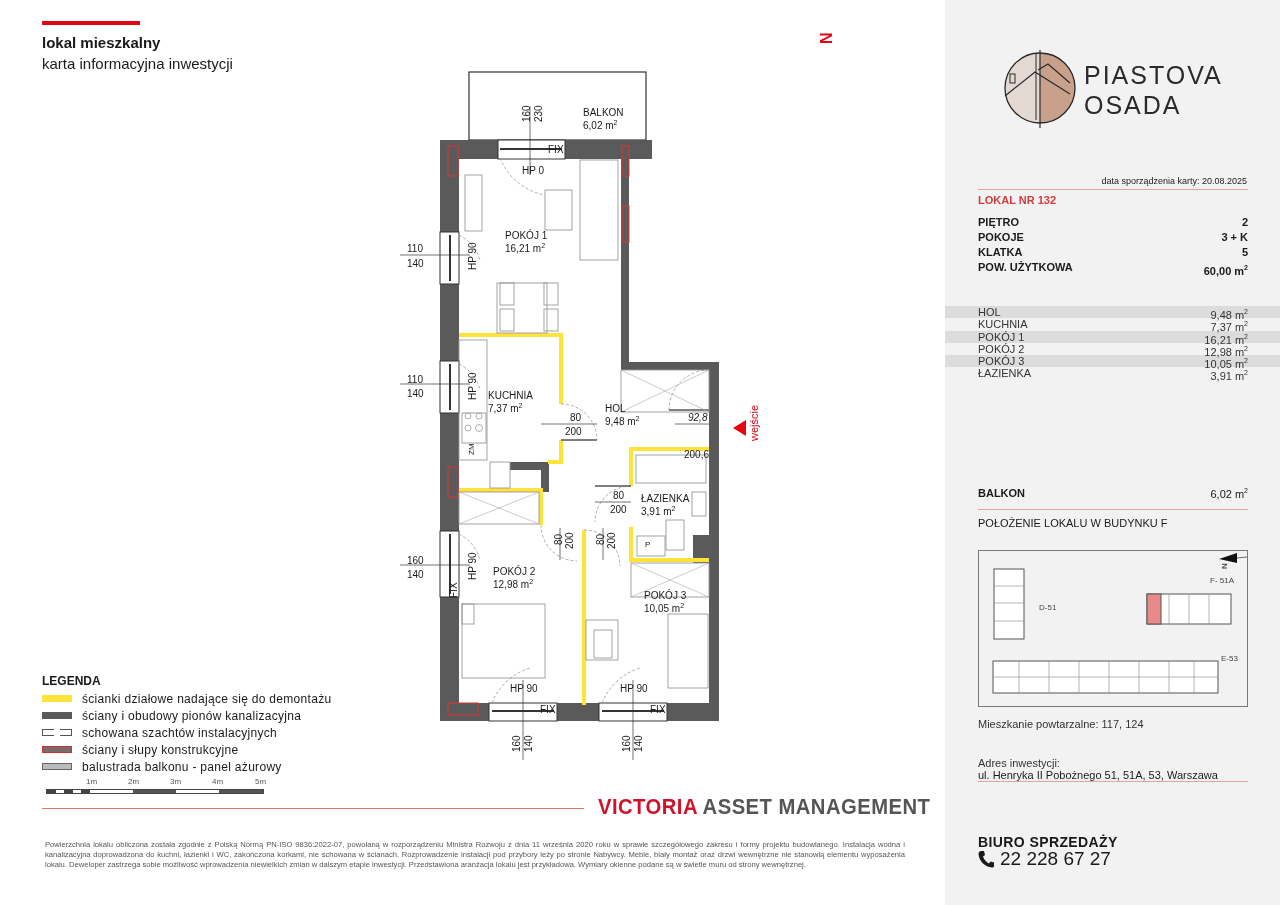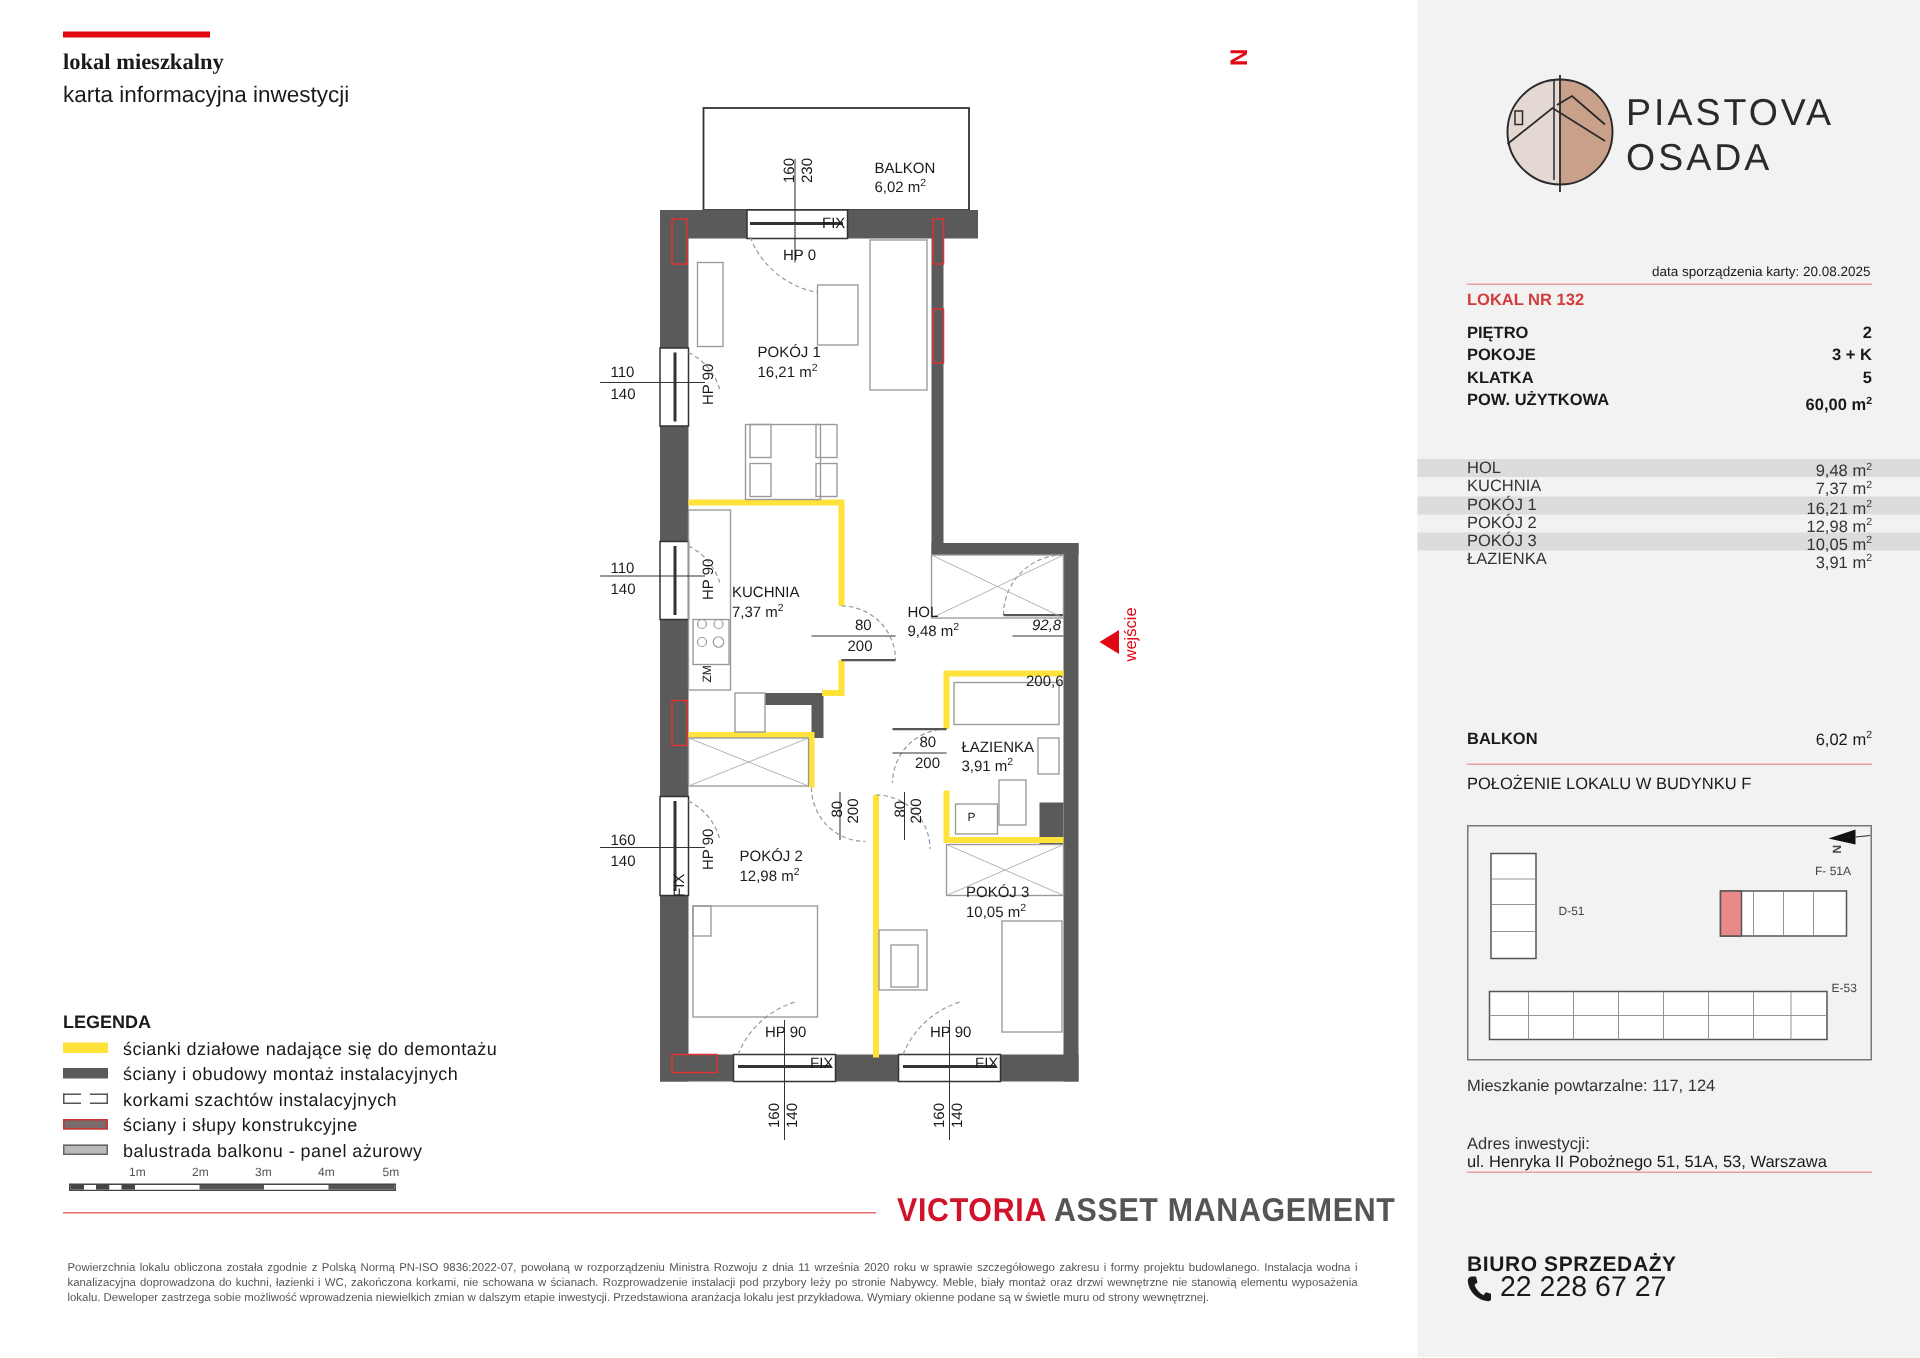--- a/index.html
+++ b/index.html
@@ -1,21 +1,21 @@
 <!DOCTYPE html>
 <html><head>
 <meta charset="utf-8">
 <style>
   * { box-sizing: border-box; margin: 0; padding: 0; }
   html, body { width: 1280px; height: 905px; background: #ffffff; overflow: hidden; }
   body { position: relative; font-family: "Liberation Sans", sans-serif; color: #1a1a1a; }
 
   
   .red-bar { position: absolute; left: 42px; top: 21px; width: 98px; height: 4px; background: #e30613; }
-  .doc-title { position: absolute; left: 42px; top: 34px; font-size: 15px; font-weight: bold; color: #1a1a1a; font-family: Liberation Serif, serif; }
+  .doc-title { position: absolute; left: 42px; top: 34px; font-size: 15px; font-weight: bold; color: #1a1a1a; }
   .doc-subtitle { position: absolute; left: 42px; top: 55px; font-size: 15px; color: #1a1a1a; }
 
   
   .plan { position: absolute; left: 380px; top: 0; width: 420px; height: 780px; }
   .plan svg { position: absolute; left: 0; top: 0; }
   .plan-label { position: absolute; font-size: 10px; color: #1a1a1a; white-space: nowrap; line-height: 1.2; }
   .plan-label sup { font-size: 7px; }
   .dim { position: absolute; font-size: 10px; color: #1a1a1a; white-space: nowrap; }
   .dim-v { position: absolute; font-size: 10px; color: #1a1a1a; white-space: nowrap; transform: rotate(-90deg); transform-origin: left top; }
   .entrance { position: absolute; font-size: 11px; color: #e30613; transform: rotate(-90deg); transform-origin: left top; white-space: nowrap; }
@@ -287,26 +287,26 @@
 <div style="position:absolute;left:818px;top:44px;font-size:16px;font-weight:bold;color:#e30613;transform:rotate(-90deg);transform-origin:left top;">N</div>
 
 <div class="legend">
   <div class="legend-title">LEGENDA</div>
   <div class="legend-item">
     <div class="legend-swatch sw-yellow"></div>
     <span>ścianki działowe nadające się do demontażu</span>
   </div>
   <div class="legend-item">
     <div class="legend-swatch sw-dark"></div>
-    <span>ściany i obudowy montaż instalacyjnych</span>
+    <span>ściany i obudowy pionów kanalizacyjna</span>
   </div>
   <div class="legend-item">
     <div class="sw-shaft"></div>
     <div class="sw-shaft2"></div>
-    <span>korkami szachtów instalacyjnych</span>
+    <span>schowana szachtów instalacyjnych</span>
   </div>
   <div class="legend-item">
     <div class="legend-swatch sw-red"></div>
     <span>ściany i słupy konstrukcyjne</span>
   </div>
   <div class="legend-item">
     <div class="legend-swatch sw-bal"></div>
     <span>balustrada balkonu - panel ażurowy</span>
   </div>
 </div>

